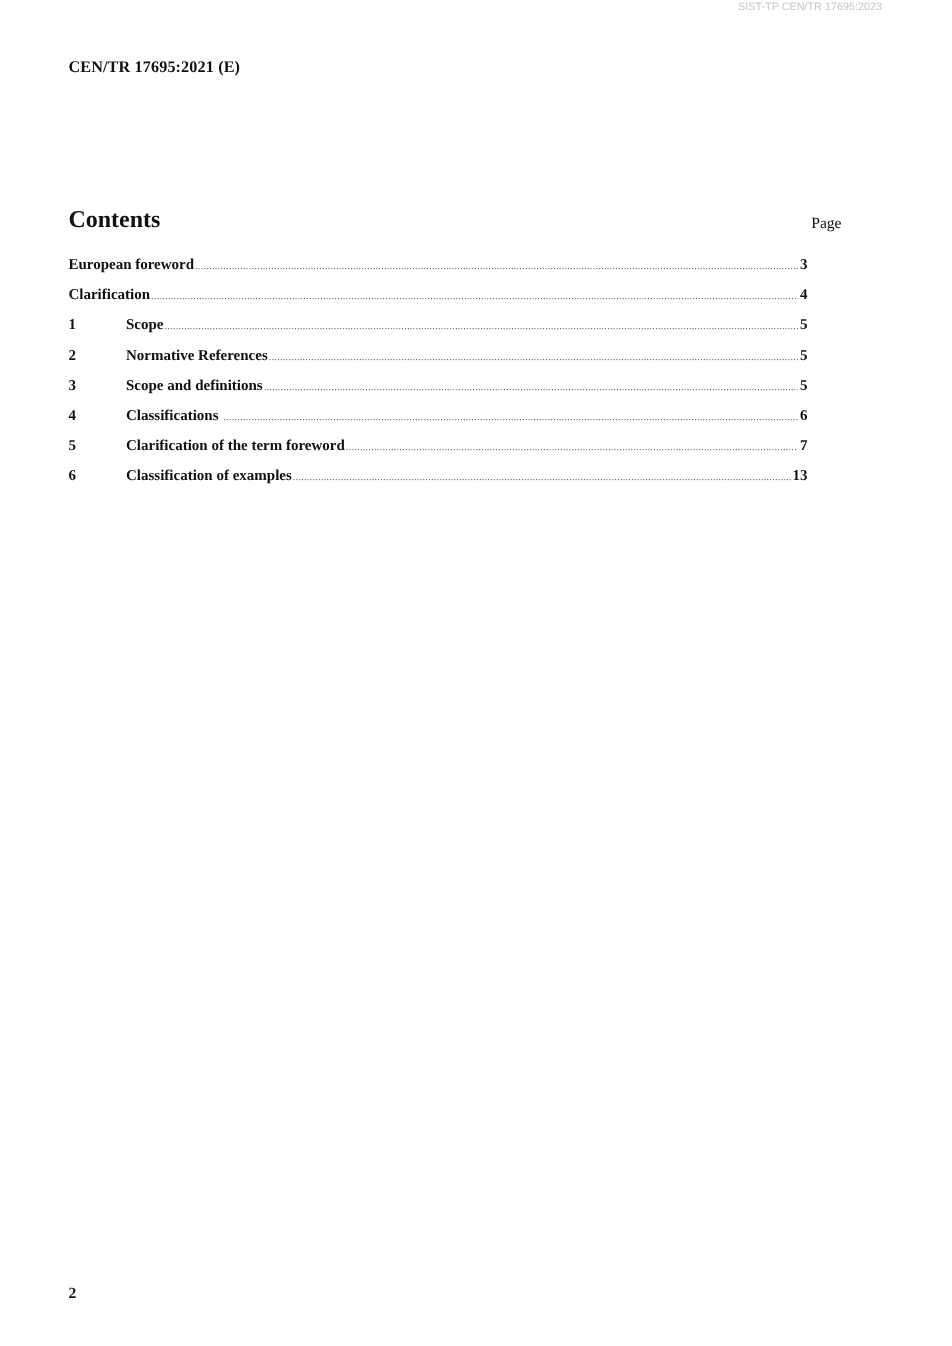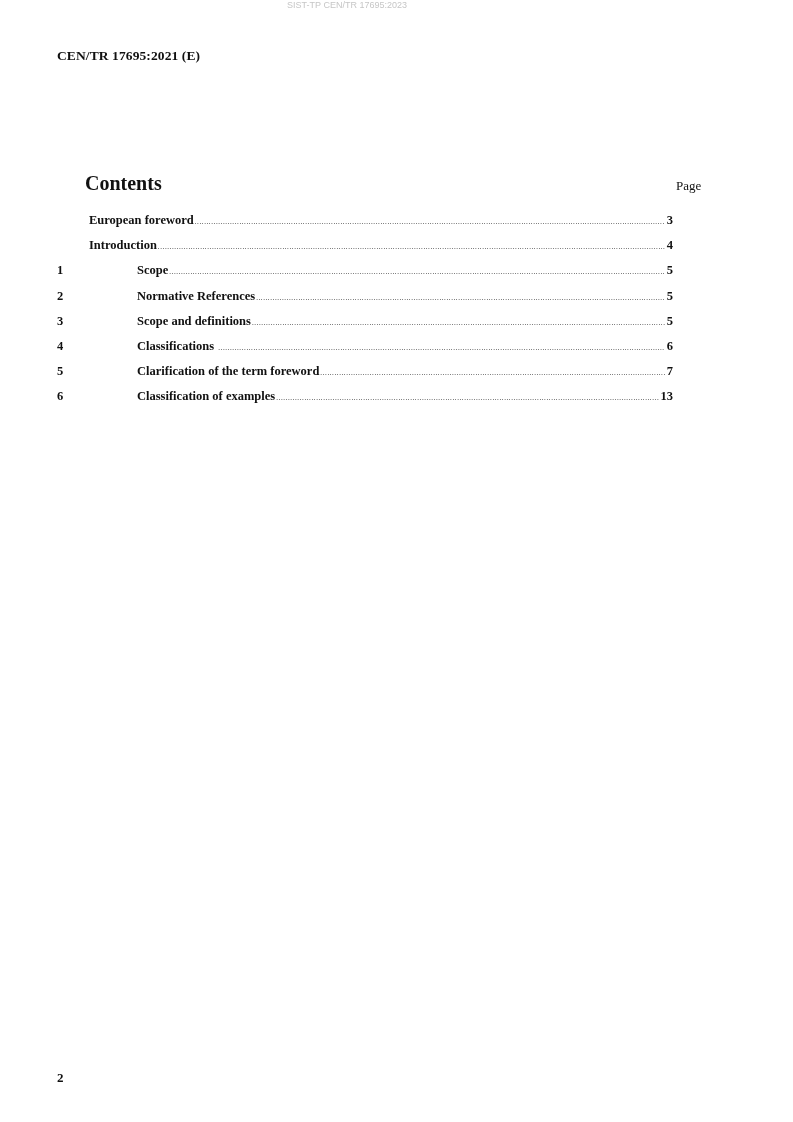--- a/index.html
+++ b/index.html
@@ -1,47 +1,48 @@
 <!DOCTYPE html>
 <html><head>
   <meta charset="utf-8">
   <style>
     html, body { margin: 0; padding: 0; background: #ffffff; }
     body {
       width: 793px; height: 1122px; position: relative; overflow: hidden;
       font-family: "DejaVu Serif", serif; color: #111111;
     }
     .watermark {
-      position: absolute; top: 0; left: 0; width: 694px; text-align: center;
+      position: absolute; top: 0; left: 0; width: 694px; text-align: right;
       font-family: "Liberation Sans", sans-serif; font-size: 9px; color: #c6c6c6;
       line-height: 11px;
+      padding-left: 41px;
     }
     .doc-id {
       position: absolute; top: 48px; left: 57px;
       font-family: "Liberation Serif", serif; font-weight: bold; font-size: 13.5px;
       letter-spacing: 0.1px;
       text-align: center;
     }
     .contents-title {
       position: absolute; top: 172px; left: 57px;
-      font-family: "Liberation Serif", serif; font-weight: bold; font-size: 20px; margin-left: 28px;
+      font-family: "Liberation Serif", serif; font-weight: bold; font-size: 20px;
     }
     .page-label {
       position: absolute; top: 178px; left: 676px;
       font-family: "Liberation Serif", serif; font-size: 13px;
     }
     .toc {
       position: absolute; top: 213px; left: 57px; width: 616px;
       font-family: "Liberation Serif", serif; font-weight: bold; font-size: 12.5px;
     }
     .toc-row {
       display: flex; align-items: baseline; height: 25.2px; white-space: nowrap;
     }
     .toc-num { width: 48px; flex: none; }
-    .toc-title { flex: none; margin-left: 32px; }
+    .toc-title { flex: none; }
     .toc-dots {
       flex: 1 1 auto; overflow: hidden; margin: 0 2px 0 1px;
       font-weight: normal; font-size: 7px; letter-spacing: 0.6px; color: #111;
       line-height: 1;
     }
     .toc-dots::before {
       content: "................................................................................................................................................................................................................................................................................................................................................";
     }
     .toc-page { flex: none; text-align: right; }
     .footer-page {
@@ -59,21 +60,21 @@
 <div class="contents-title">Contents</div>
 <div class="page-label">Page</div>
 
 <div class="toc">
   <div class="toc-row">
     <span class="toc-title">European foreword</span>
     <span class="toc-dots"></span>
     <span class="toc-page">3</span>
   </div>
   <div class="toc-row">
-    <span class="toc-title">Introduction</span>
+    <span class="toc-title">Clarification</span>
     <span class="toc-dots"></span>
     <span class="toc-page">4</span>
   </div>
   <div class="toc-row">
     <span class="toc-num">1</span>
     <span class="toc-title">Scope</span>
     <span class="toc-dots"></span>
     <span class="toc-page">5</span>
   </div>
   <div class="toc-row">

